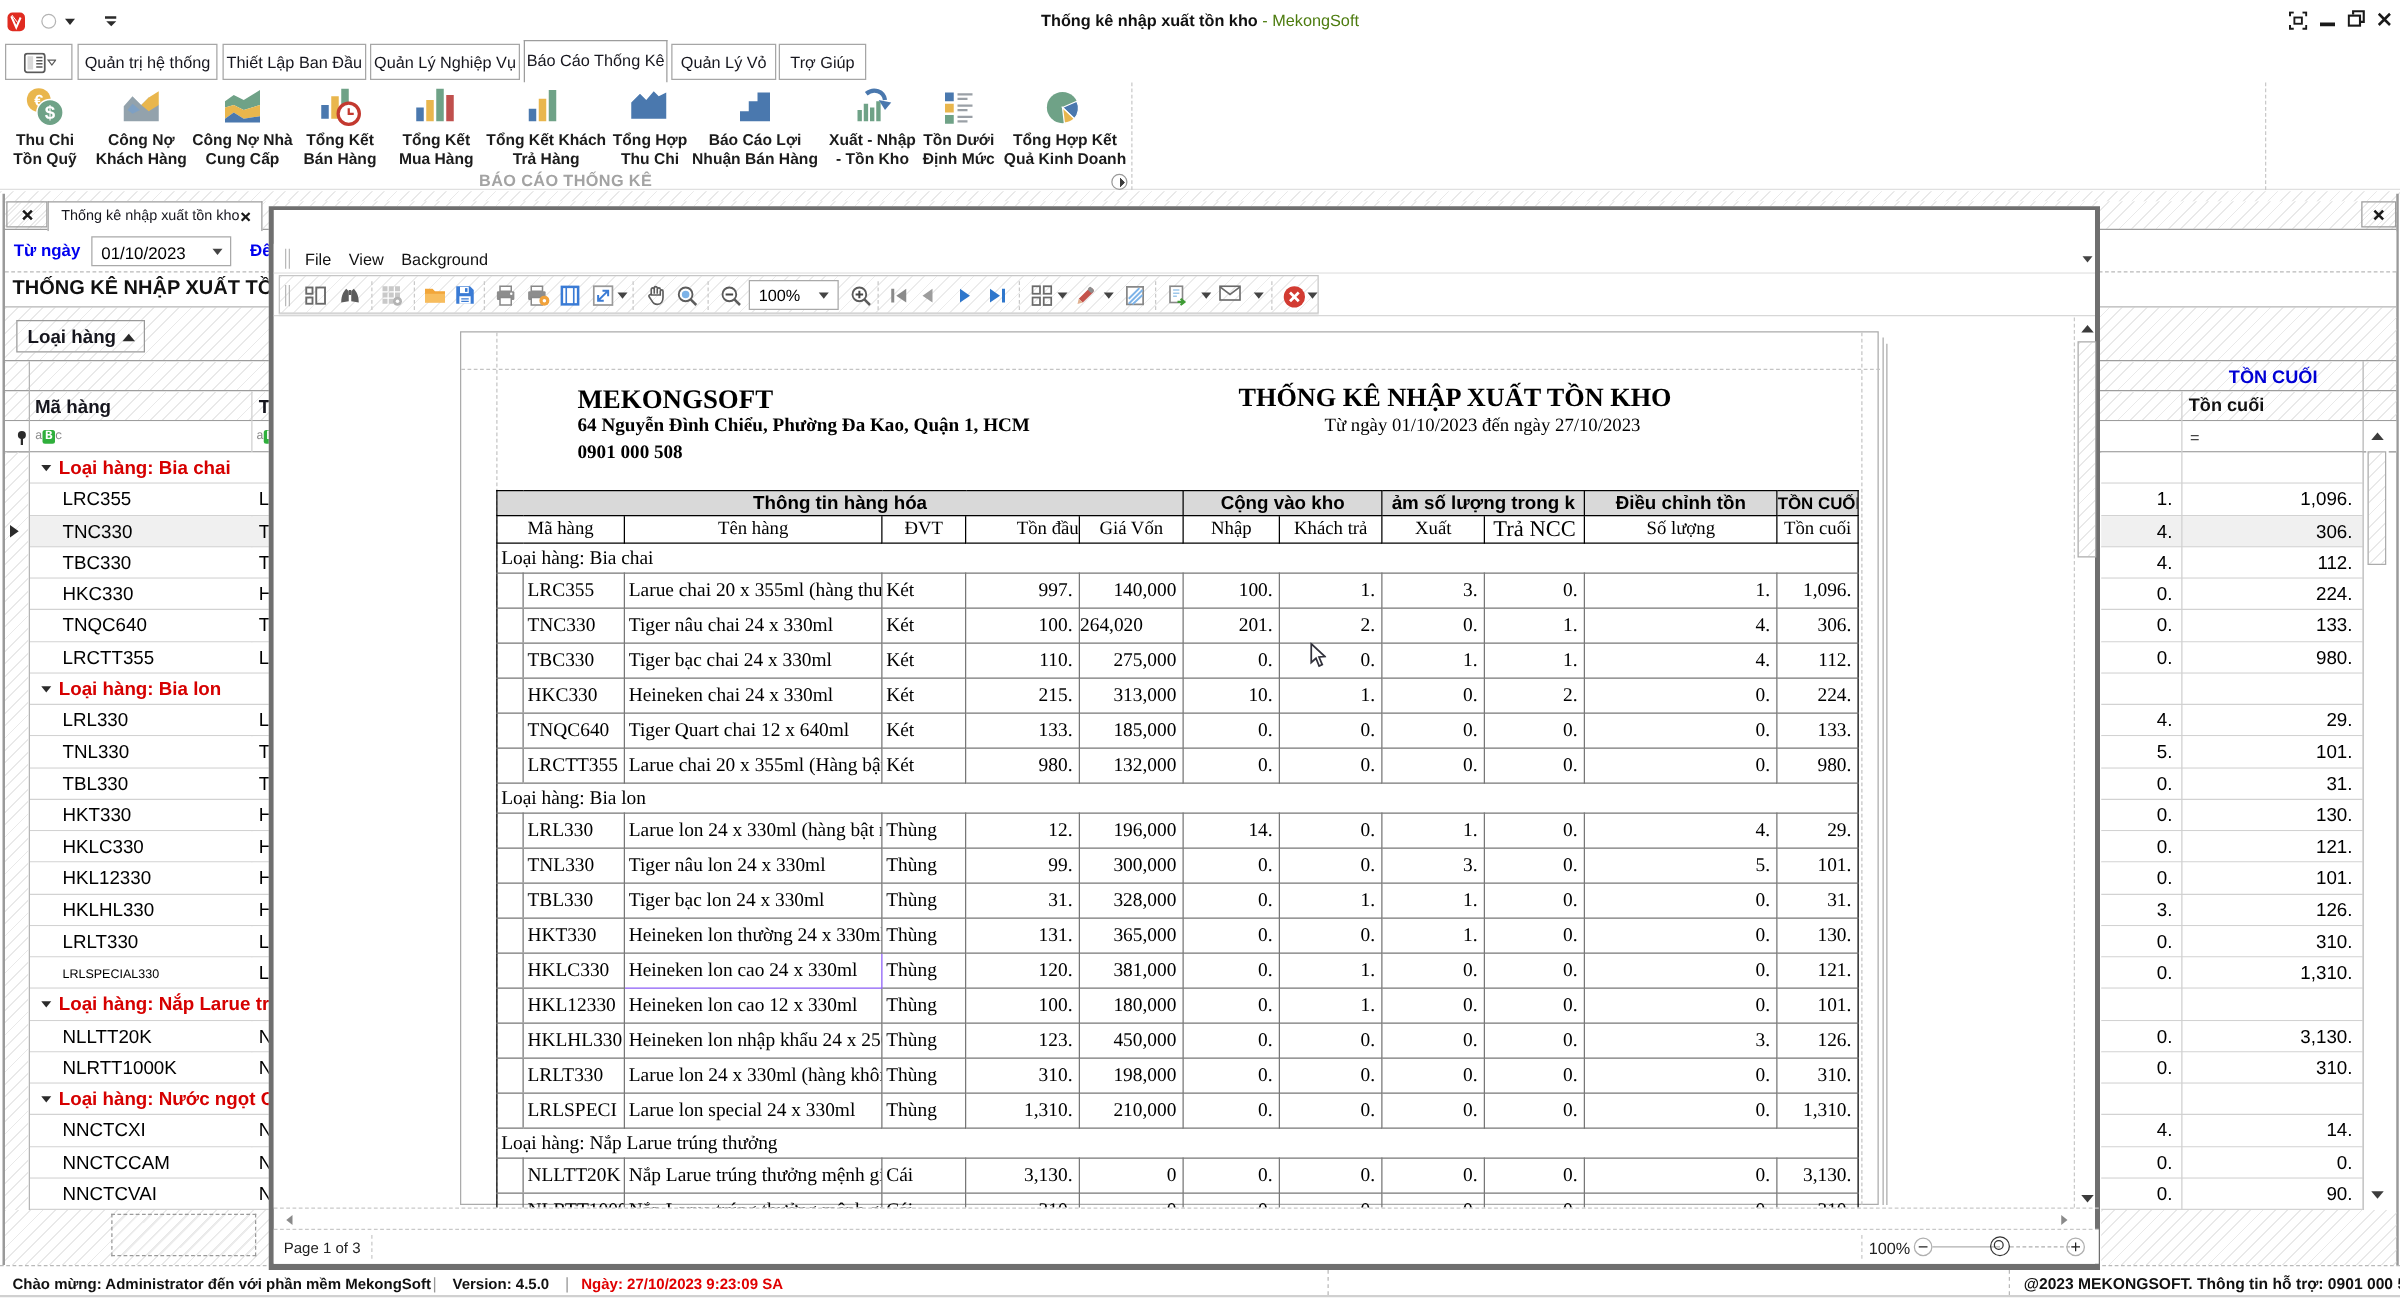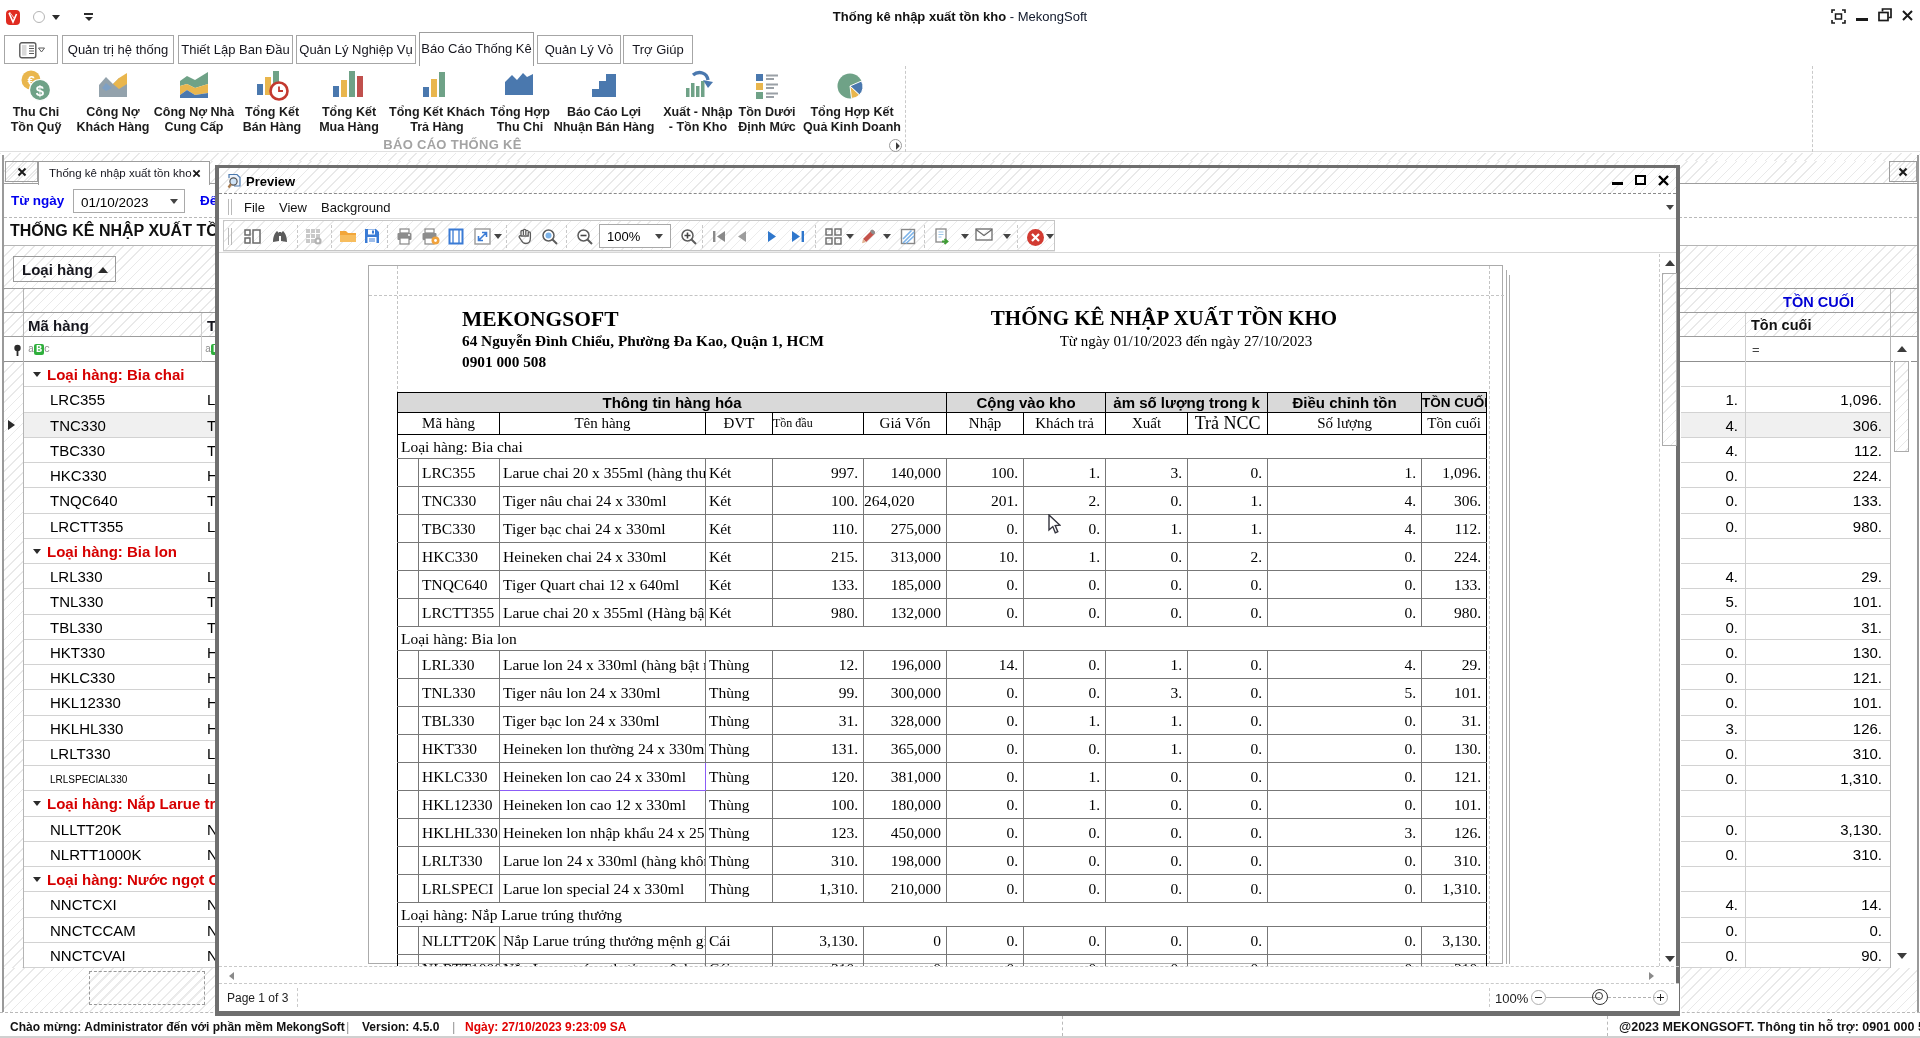--- a/index.html
+++ b/index.html
@@ -19,21 +19,21 @@
   <div class="abs" style="left:6px;top:10px;width:14px;height:15px;background:#e02b20;border-radius:4px">
     <svg width="14" height="15" viewBox="0 0 14 15">
         <path d="M3 3 L7 12 L10.5 4" stroke="#fff" stroke-width="1.6" fill="none"></path>
         <path d="M3.5 2 L8 8" stroke="#fff" stroke-width="0.8" fill="none"></path>
       </svg>
   </div>
   <div class="abs" style="left:33px;top:11px;width:12px;height:12px;border:1.5px solid #b4b4b4;border-radius:50%"></div>
   <div class="abs" style="left:52px;top:15px;width:0;height:0;border-left:4px solid transparent;border-right:4px solid transparent;border-top:5px solid #2b2b2b"></div>
   <div class="abs" style="left:84px;top:13px;width:9px;height:2px;background:#2b2b2b"></div>
   <div class="abs" style="left:84.5px;top:17px;width:0;height:0;border-left:4px solid transparent;border-right:4px solid transparent;border-top:4.5px solid #2b2b2b"></div>
-  <div class="abs nw" style="left:0;top:9px;width:1920px;text-align:center;font-size:13px"><span class="b" style="color:#111">Thống kê nhập xuất tồn kho</span><span style="color:#0f172a"> - MekongSoft</span></div>
+  <div class="abs nw" style="left:0;top:9px;width:1920px;text-align:center;font-size:13px"><span class="b" style="color:#111">Thống kê nhập xuất tồn kho</span><span style="color:#4d7c0f"> - MekongSoft</span></div>
   <svg class="abs" style="left:1831px;top:9px" width="15" height="15" viewBox="0 0 15 15" fill="none" stroke="#1a1a1a" stroke-width="1.6">
       <path d="M1 4 V1 H4 M11 1 H14 V4 M14 11 V14 H11 M4 14 H1 V11"></path>
       <rect x="4.5" y="5" width="6" height="5" stroke-width="1.5"></rect>
     </svg>
   <div class="abs" style="left:1856px;top:18px;width:12px;height:2.5px;background:#1a1a1a"></div>
   <svg class="abs" style="left:1878px;top:8px" width="14" height="14" viewBox="0 0 14 14" fill="none" stroke="#1a1a1a" stroke-width="1.7">
       <path d="M4.5 3.5 V1 H13 V9.5 H10.5"></path>
       <rect x="1" y="4.5" width="9" height="8"></rect>
     </svg>
   <svg class="abs" style="left:1901px;top:9px" width="13" height="13" viewBox="0 0 13 13" stroke="#1a1a1a" stroke-width="2">
@@ -411,33 +411,20 @@
  <span class="abs" style="left:346px;top:6px;font-size:13px;color:#999">|</span>
  <span class="abs b nw" style="left:362px;top:7px;font-size:12px;color:#111">Version: 4.5.0</span>
  <span class="abs" style="left:452px;top:6px;font-size:13px;color:#999">|</span>
  <span class="abs b nw" style="left:465px;top:7px;font-size:12px;color:#e00000">Ngày: 27/10/2023 9:23:09 SA</span>
  <div class="abs" style="left:1062px;top:3px;height:20px;border-left:1px dashed #b9b9b9"></div>
  <div class="abs" style="left:1607px;top:3px;height:20px;border-left:1px dashed #b9b9b9"></div>
  <span class="abs b nw" style="left:1619px;top:7px;font-size:12.5px;color:#111">@2023 MEKONGSOFT. Thông tin hỗ trợ: 0901 000 508</span>
 </div>
 <div class="abs" style="left:0;top:1036px;width:1920px;height:2px;background:#d0d0d0"></div>
 <div class="abs" style="left:215px;top:165px;width:1465px;height:851px;background:#fff;border:4px solid #6f6f6f;border-top-width:3px;border-bottom-width:5px">
-<div class="abs hatch" style="left:0;top:0;width:100%;height:26px;border-bottom:1px dashed #8a8a8a">
-<svg class="abs" style="left:8px;top:5px" width="16" height="16" viewBox="0 0 16 16">
-        <path d="M2 5 V1.5 H10 L13 4.5 V13 H7" fill="#eef3fa" stroke="#4a78ae" stroke-width="1.2"></path>
-        <circle cx="6.5" cy="8.5" r="3.6" fill="#cfe3f7" stroke="#555" stroke-width="1.2"></circle>
-        <path d="M4 11 L1.5 14.5" stroke="#a97c50" stroke-width="2.2"></path>
-      </svg>
-<span class="abs b nw" style="left:27px;top:6px;font-size:13px;color:#000">Preview</span>
-<div class="abs" style="left:1393px;top:14px;width:11px;height:3px;background:#000"></div>
-<div class="abs" style="left:1416px;top:7px;width:11px;height:10px;border:2.6px solid #000"></div>
-<svg class="abs" style="left:1439px;top:7px" width="11" height="11" viewBox="0 0 11 11" stroke="#000" stroke-width="2.4">
-        <path d="M1 1 L10 10 M10 1 L1 10"></path>
-      </svg>
-</div>
 <div class="abs" style="left:0;top:27px;width:100%;height:24px;background:#fff;border-bottom:1px solid #dedede">
 <div class="abs" style="left:9px;top:4px;width:1px;height:16px;background:#b9b9b9"></div>
       <div class="abs" style="left:12px;top:4px;width:1px;height:16px;background:#b9b9b9"></div>
 <span class="abs nw" style="left:25px;top:5px;font-size:13px;color:#111">File</span>
 <span class="abs nw" style="left:60px;top:5px;font-size:13px;color:#111">View</span>
 <span class="abs nw" style="left:102px;top:5px;font-size:13px;color:#111">Background</span>
 <div class="abs" style="left:1447px;top:10px;width:0;height:0;border-left:4px solid transparent;border-right:4px solid transparent;border-top:5px solid #444"></div>
 </div>
 <div class="abs" style="left:0;top:51px;width:100%;height:35px;background:#fff">
 <div class="abs hatch2" style="left:4px;top:1px;width:832px;height:31px;border:1px solid #c6c6c6;box-shadow:0 2px 0 rgba(0,0,0,0.08)">
@@ -658,21 +645,21 @@
             <td colspan="6" style="background:#d9d9d9;border:1px solid #000;text-align:center;font-family:'Liberation Sans';font-weight:bold;font-size:15px">Thông tin hàng hóa</td>
             <td colspan="2" style="background:#d9d9d9;border:1px solid #000;text-align:center;font-family:'Liberation Sans';font-weight:bold;font-size:15px">Cộng vào kho</td>
             <td colspan="2" style="background:#d9d9d9;border:1px solid #000;text-align:center;font-family:'Liberation Sans';font-weight:bold;font-size:15px;white-space:nowrap;overflow:hidden">ảm số lượng trong k</td>
             <td style="background:#d9d9d9;border:1px solid #000;text-align:center;font-family:'Liberation Sans';font-weight:bold;font-size:15px">Điều chỉnh tồn</td>
             <td style="background:#d9d9d9;border:1px solid #000;text-align:center;font-family:'Liberation Sans';font-weight:bold;font-size:13.5px;white-space:nowrap;overflow:hidden">TỒN CUỐI</td>
           </tr>
           <tr style="height:22px">
             <td colspan="2" style="border:1px solid #000;text-align:center;font-size:15px">Mã hàng</td>
             <td style="border:1px solid #000;text-align:center;font-size:15px">Tên hàng</td>
             <td style="border:1px solid #000;text-align:center;font-size:15px">ĐVT</td>
-            <td style="border:1px solid #000;text-align:left;font-size:12px">Tồn đầu</td>
+            <td style="border:1px solid #000;text-align:right;font-size:15px">Tồn đầu</td>
             <td style="border:1px solid #000;text-align:center;font-size:15px">Giá Vốn</td>
             <td style="border:1px solid #000;text-align:center;font-size:15px">Nhập</td>
             <td style="border:1px solid #000;text-align:center;font-size:15px">Khách trả</td>
             <td style="border:1px solid #000;text-align:center;font-size:15px">Xuất</td>
             <td style="border:1px solid #000;text-align:center;font-size:18px">Trả NCC</td>
             <td style="border:1px solid #000;text-align:center;font-size:15px">Số lượng</td>
             <td style="border:1px solid #000;text-align:center;font-size:15px">Tồn cuối</td>
           </tr>
           <tr style="height:24px">
             <td colspan="12" style="border-left:1px solid #000;border-right:1px solid #000;border-bottom:1px solid #777;padding-left:3px;white-space:nowrap;overflow:hidden">Loại hàng: Bia chai</td>

